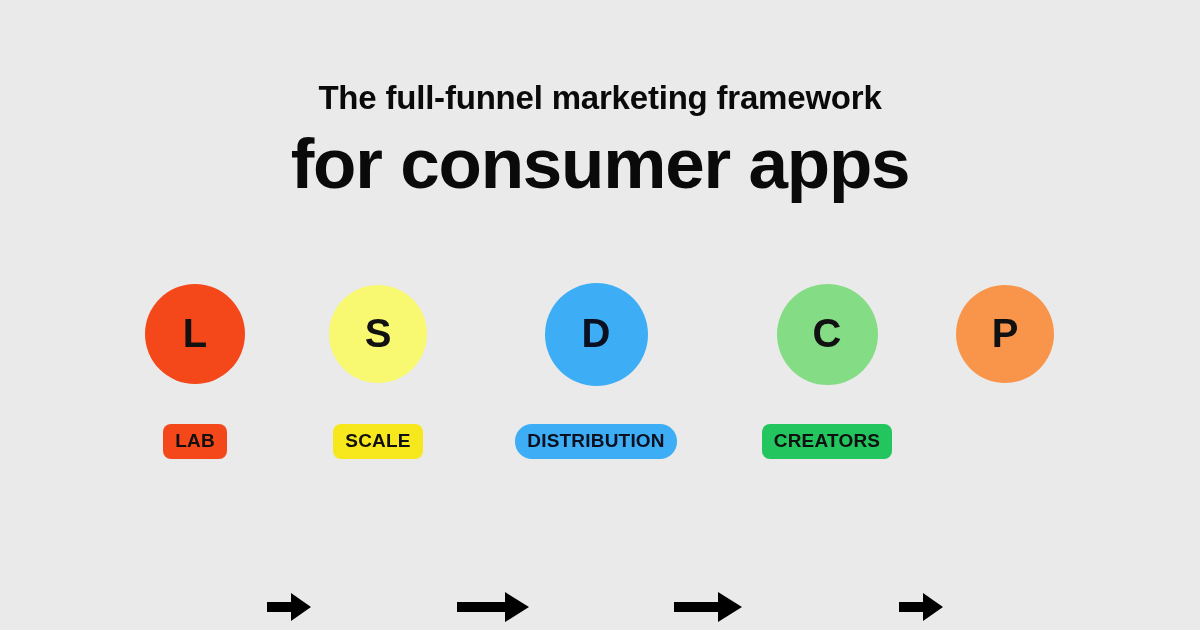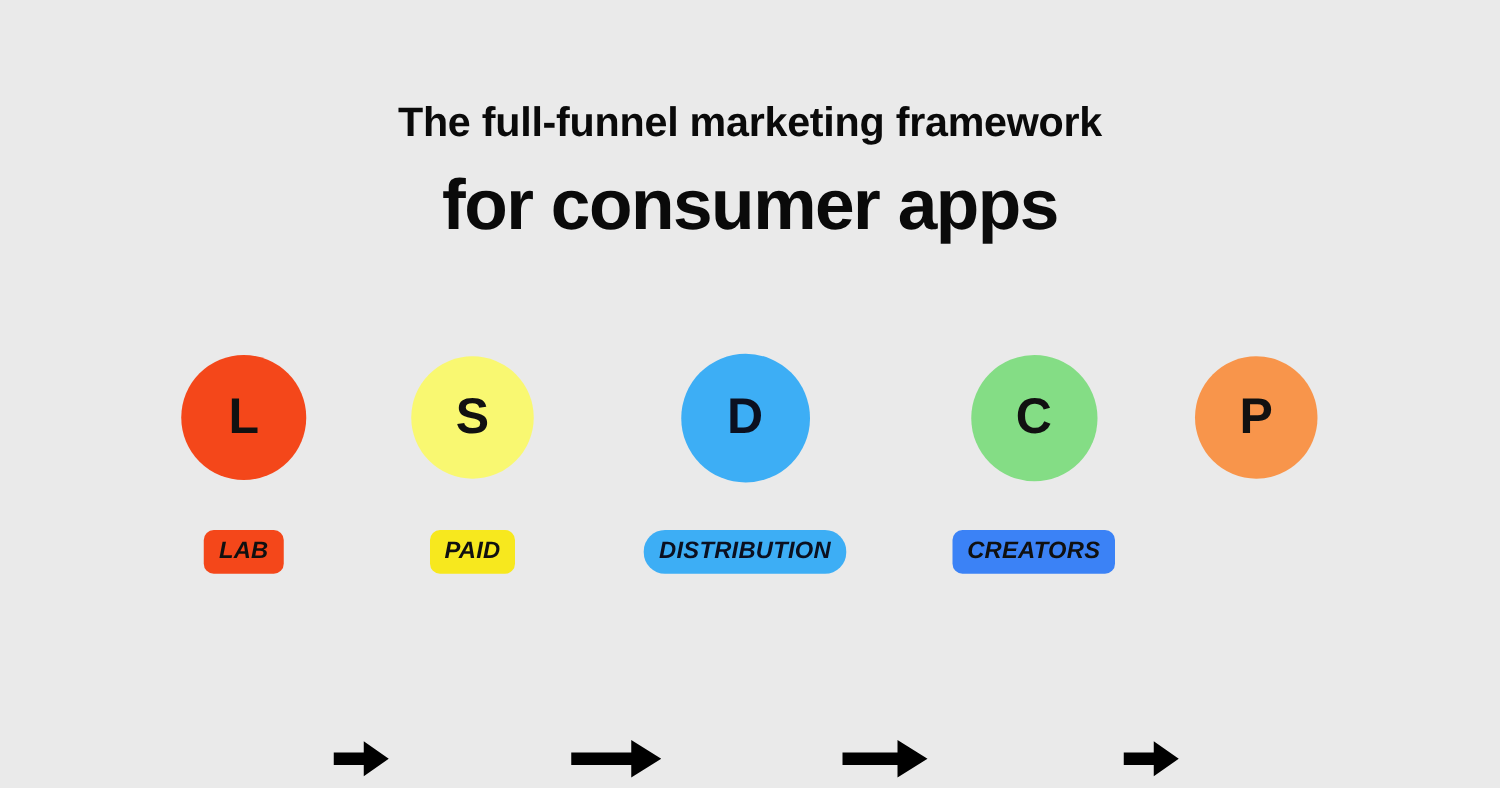--- a/index.html
+++ b/index.html
@@ -37,21 +37,21 @@
     font-size: 33px;
     font-weight: 700;
     letter-spacing: -0.2px;
     color: #0d0d0d;
     line-height: 40px;
     white-space: nowrap;
   }
   .title-line2 {
     display: block;
     font-family: "Liberation Sans", sans-serif;
-    font-size: 57px;
+    font-size: 71px;
     font-weight: 700;
     letter-spacing: -1.2px;
     color: #0a0a0a;
     line-height: 72px;
     margin-top: 10px;
     white-space: nowrap;
   }
 
   
   .funnel {
@@ -91,21 +91,20 @@
     line-height: 1;
     color: #111111;
     letter-spacing: 0;
     transform: translateY(-1px);
   }
 
   .chip-wrap {
     margin-top: 28px;
     display: flex;
     justify-content: center;
-    font-style: italic;
   }
   .chip {
     display: inline-block;
     border-radius: 8px;
     padding: 6px 12px 7px 12px;
     font-family: "Liberation Sans", sans-serif;
     font-weight: 700;
     font-size: 19px;
     line-height: 22px;
     letter-spacing: 0.2px;
@@ -159,21 +158,21 @@
       </svg>
     </div>
 
     <div class="stage" style="left:378px;">
       <div class="circle-wrap">
         <div class="circle sz-s" style="background: rgb(249, 248, 113);">
           <span class="circle-letter" style="color: rgb(17, 17, 17);">S</span>
         </div>
       </div>
       <div class="chip-wrap">
-        <span class="chip" style="background: rgb(247, 232, 30); color: rgb(16, 16, 16);">PAID</span>
+        <span class="chip" style="background: rgb(247, 232, 30); color: rgb(16, 16, 16);">SCALE</span>
       </div>
     </div>
 
     <div class="arrow" style="left:455px;width:76px;">
       <svg width="76" height="34" viewBox="0 0 76 34" xmlns="http://www.w3.org/2000/svg">
         <path d="M2 12 H50 V2 L74 17 L50 32 V22 H2 Z" fill="#000000"></path>
       </svg>
     </div>
 
     <div class="stage" style="left:596px;">
@@ -193,21 +192,21 @@
       </svg>
     </div>
 
     <div class="stage" style="left:827px;">
       <div class="circle-wrap">
         <div class="circle sz-c" style="background: rgb(132, 221, 133);">
           <span class="circle-letter" style="color: rgb(17, 17, 17);">C</span>
         </div>
       </div>
       <div class="chip-wrap">
-        <span class="chip" style="background: #3b82f6; color: rgb(16, 16, 16);">CREATORS</span>
+        <span class="chip" style="background: #22c55e; color: rgb(16, 16, 16);">CREATORS</span>
       </div>
     </div>
 
     <div class="arrow" style="left:897px;width:48px;">
       <svg width="48" height="34" viewBox="0 0 48 34" xmlns="http://www.w3.org/2000/svg">
         <path d="M2 12 H26 V3 L46 17 L26 31 V22 H2 Z" fill="#000000"></path>
       </svg>
     </div>
 
     <div class="stage" style="left:1005px;">

